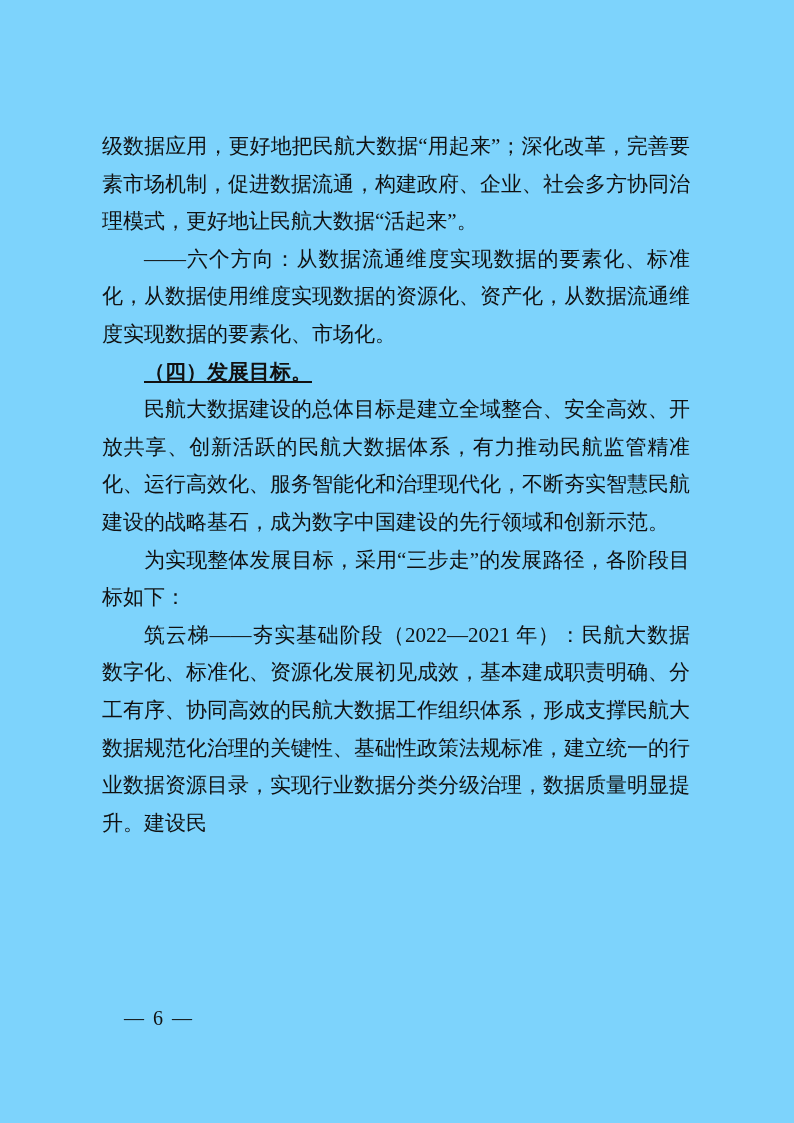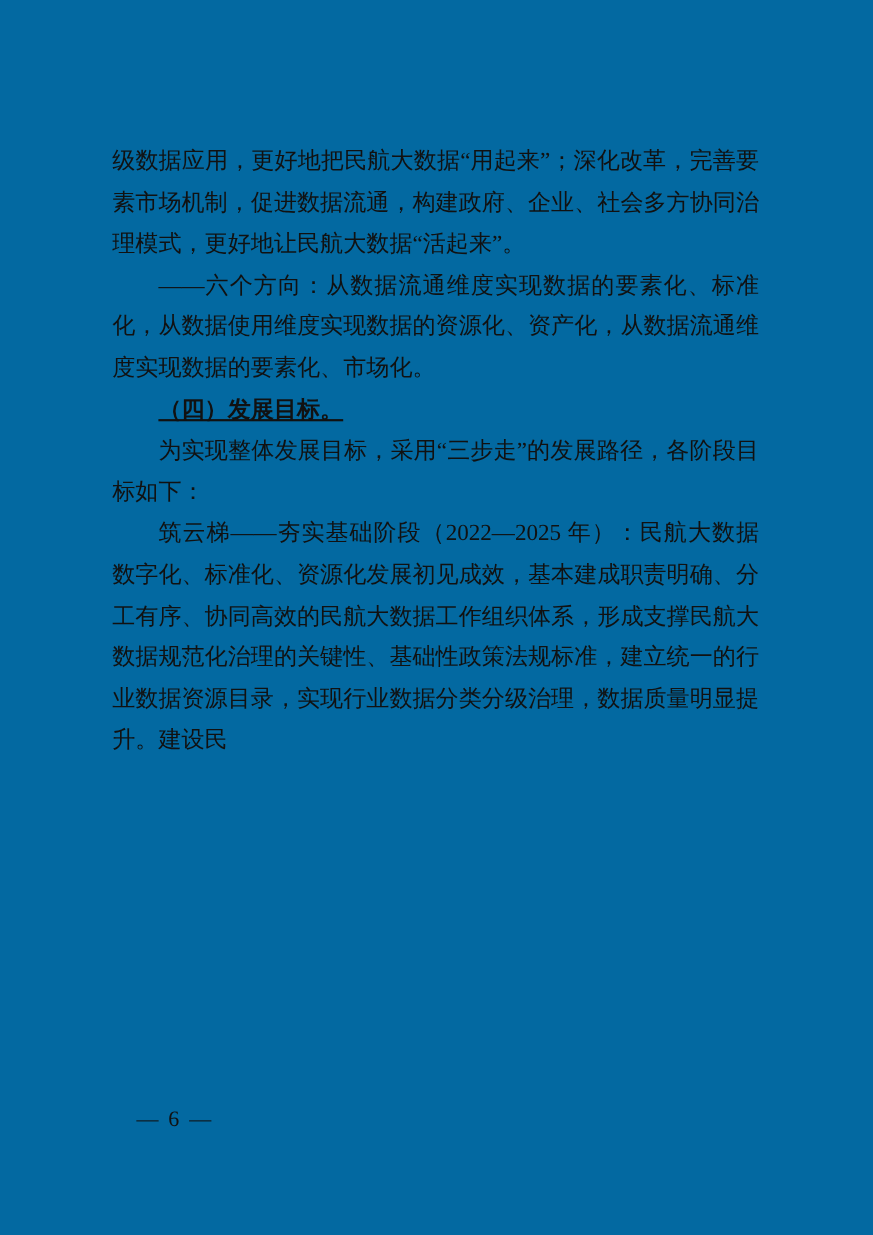--- a/index.html
+++ b/index.html
@@ -4,21 +4,21 @@
 <style>
   html, body {
     margin: 0;
     padding: 0;
     background: #ffffff;
   }
   .page {
     position: relative;
     width: 794px;
     height: 1123px;
-    background: #0369a1;
+    background: #7dd3fc;
     overflow: hidden;
     font-family: "Liberation Serif", "DejaVu Serif", serif;
     color: #111111;
   }
   .doc-body {
     position: absolute;
     left: 102px;
     top: 128px;
     width: 588px;
     font-size: 21px;
@@ -52,19 +52,20 @@
 </style>
 </head>
 <body>
 
 <div class="page">
 
   <div class="doc-body">
     <p class="para no-indent">级数据应用，更好地把民航大数据“用起来”；深化改革，完善要素市场机制，促进数据流通，构建政府、企业、社会多方协同治理模式，更好地让民航大数据“活起来”。</p>
     <p class="para">——六个方向：从数据流通维度实现数据的要素化、标准化，从数据使用维度实现数据的资源化、资产化，从数据流通维度实现数据的要素化、市场化。</p>
     <p class="para heading">（四）发展目标。</p>
+    <p class="para">民航大数据建设的总体目标是建立全域整合、安全高效、开放共享、创新活跃的民航大数据体系，有力推动民航监管精准化、运行高效化、服务智能化和治理现代化，不断夯实智慧民航建设的战略基石，成为数字中国建设的先行领域和创新示范。</p>
     <p class="para">为实现整体发展目标，采用“三步走”的发展路径，各阶段目标如下：</p>
-    <p class="para">筑云梯——夯实基础阶段（2022—2025 年）：民航大数据数字化、标准化、资源化发展初见成效，基本建成职责明确、分工有序、协同高效的民航大数据工作组织体系，形成支撑民航大数据规范化治理的关键性、基础性政策法规标准，建立统一的行业数据资源目录，实现行业数据分类分级治理，数据质量明显提升。建设民</p>
+    <p class="para">筑云梯——夯实基础阶段（2022—2021 年）：民航大数据数字化、标准化、资源化发展初见成效，基本建成职责明确、分工有序、协同高效的民航大数据工作组织体系，形成支撑民航大数据规范化治理的关键性、基础性政策法规标准，建立统一的行业数据资源目录，实现行业数据分类分级治理，数据质量明显提升。建设民</p>
   </div>
 
   <div class="page-footer">— 6 —</div>
 
 </div>
 
 </body></html>

